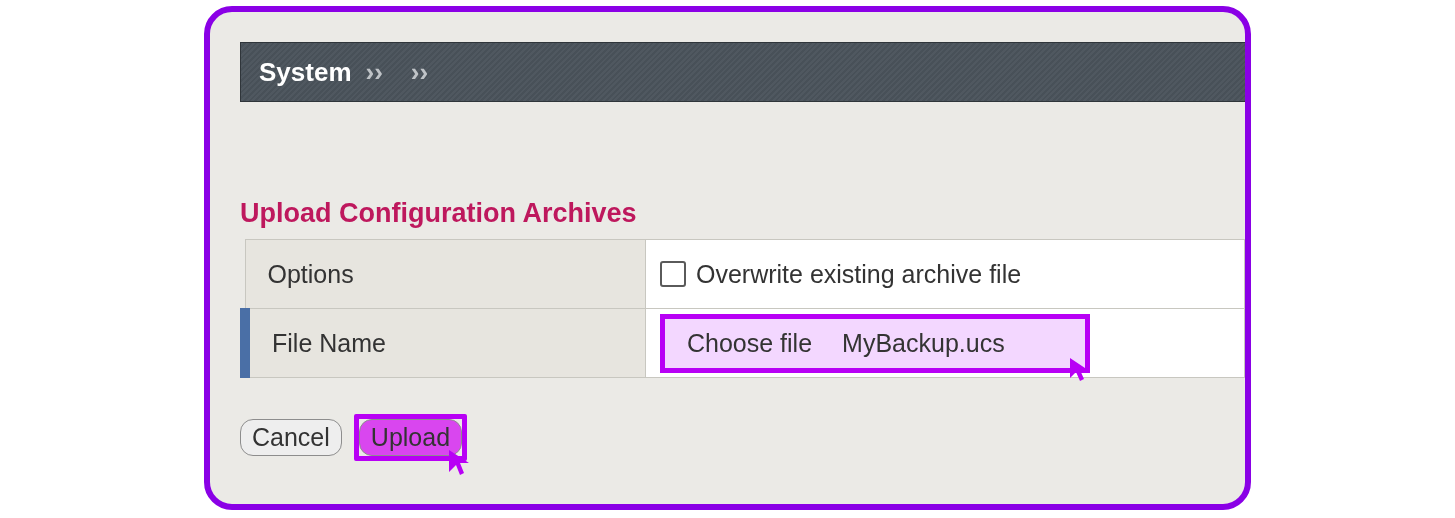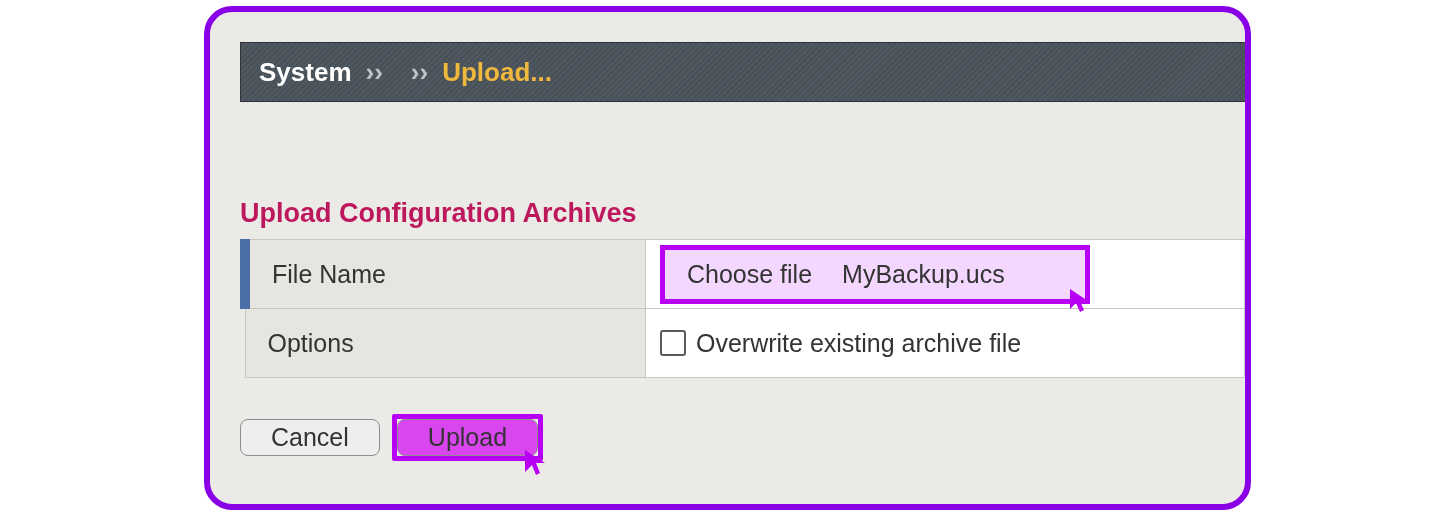--- a/index.html
+++ b/index.html
@@ -43,21 +43,21 @@
     position:absolute;right:-6px;bottom:-16px;width:24px;height:28px;
   }
   .mini-cursor svg{width:24px;height:28px;display:block;}
   
   .opt-wrap{display:flex;align-items:center;gap:10px;}
   .chk{width:22px;height:22px;border:2px solid #5a5a5a;border-radius:3px;background:#fff;display:inline-block;}
   
   .actions{margin:36px 0 0 30px;display:flex;align-items:center;gap:12px;}
   .btn{
     font-size:25px;color:#333;background:#eeeeee;
-    border:1px solid #8d8d8d;border-radius:8px;padding:3px 30px;
+    border:1px solid #8d8d8d;border-radius:13px;padding:3px 11px;
     cursor:pointer;font-family:inherit;
   }
   .btn-hl{
     position:relative;display:inline-block;border:5px solid #b800f5;padding:0;border-radius:2px;
   }
   .btn-hl .btn{background:#d946ef;}
   .btn-cursor{
     position:absolute;right:-10px;bottom:-22px;width:26px;height:30px;
   }
   .btn-cursor svg{width:26px;height:30px;display:block;}
@@ -66,52 +66,51 @@
 <body>
 
 <div class="stage">
   <div class="panel">
 
     <div class="crumb-wrap">
       <div class="crumb">
         <span class="part">System</span>
         <span class="sep">››</span>
         <span class="sep">››</span>
-        <span class="current">Upload...</span>
       </div>
     </div>
 
     <div class="section-title">Upload Configuration Archives</div>
 
     <table class="form-table">
       <tbody>
           <tr>
+        <td class="label-cell">
+          <div class="label-inner">Options</div>
+        </td>
+        <td class="value-cell">
+          <span class="opt-wrap">
+            <span class="chk"></span>
+            <span>Overwrite existing archive file</span>
+          </span>
+        </td>
+      </tr>
+      <tr>
         <td class="label-cell stripe">
           <div class="label-inner">File Name</div>
         </td>
         <td class="value-cell">
           <span class="file-chooser">
             <span>Choose file</span>
             <span>MyBackup.ucs</span>
             <span class="mini-cursor">
               <svg viewBox="0 0 24 28">
                     <path d="M3 2 L3 22 L9 16 L13 25 L17 23 L13 14 L21 14 Z" fill="#b800f5"></path>
                   </svg>
             </span>
-          </span>
-        </td>
-      </tr>
-      <tr>
-        <td class="label-cell">
-          <div class="label-inner">Options</div>
-        </td>
-        <td class="value-cell">
-          <span class="opt-wrap">
-            <span class="chk"></span>
-            <span>Overwrite existing archive file</span>
           </span>
         </td>
       </tr>
     </tbody>
       </table>
 
     <div class="actions">
       <button class="btn">Cancel</button>
       <span class="btn-hl">
         <button class="btn">Upload</button>

